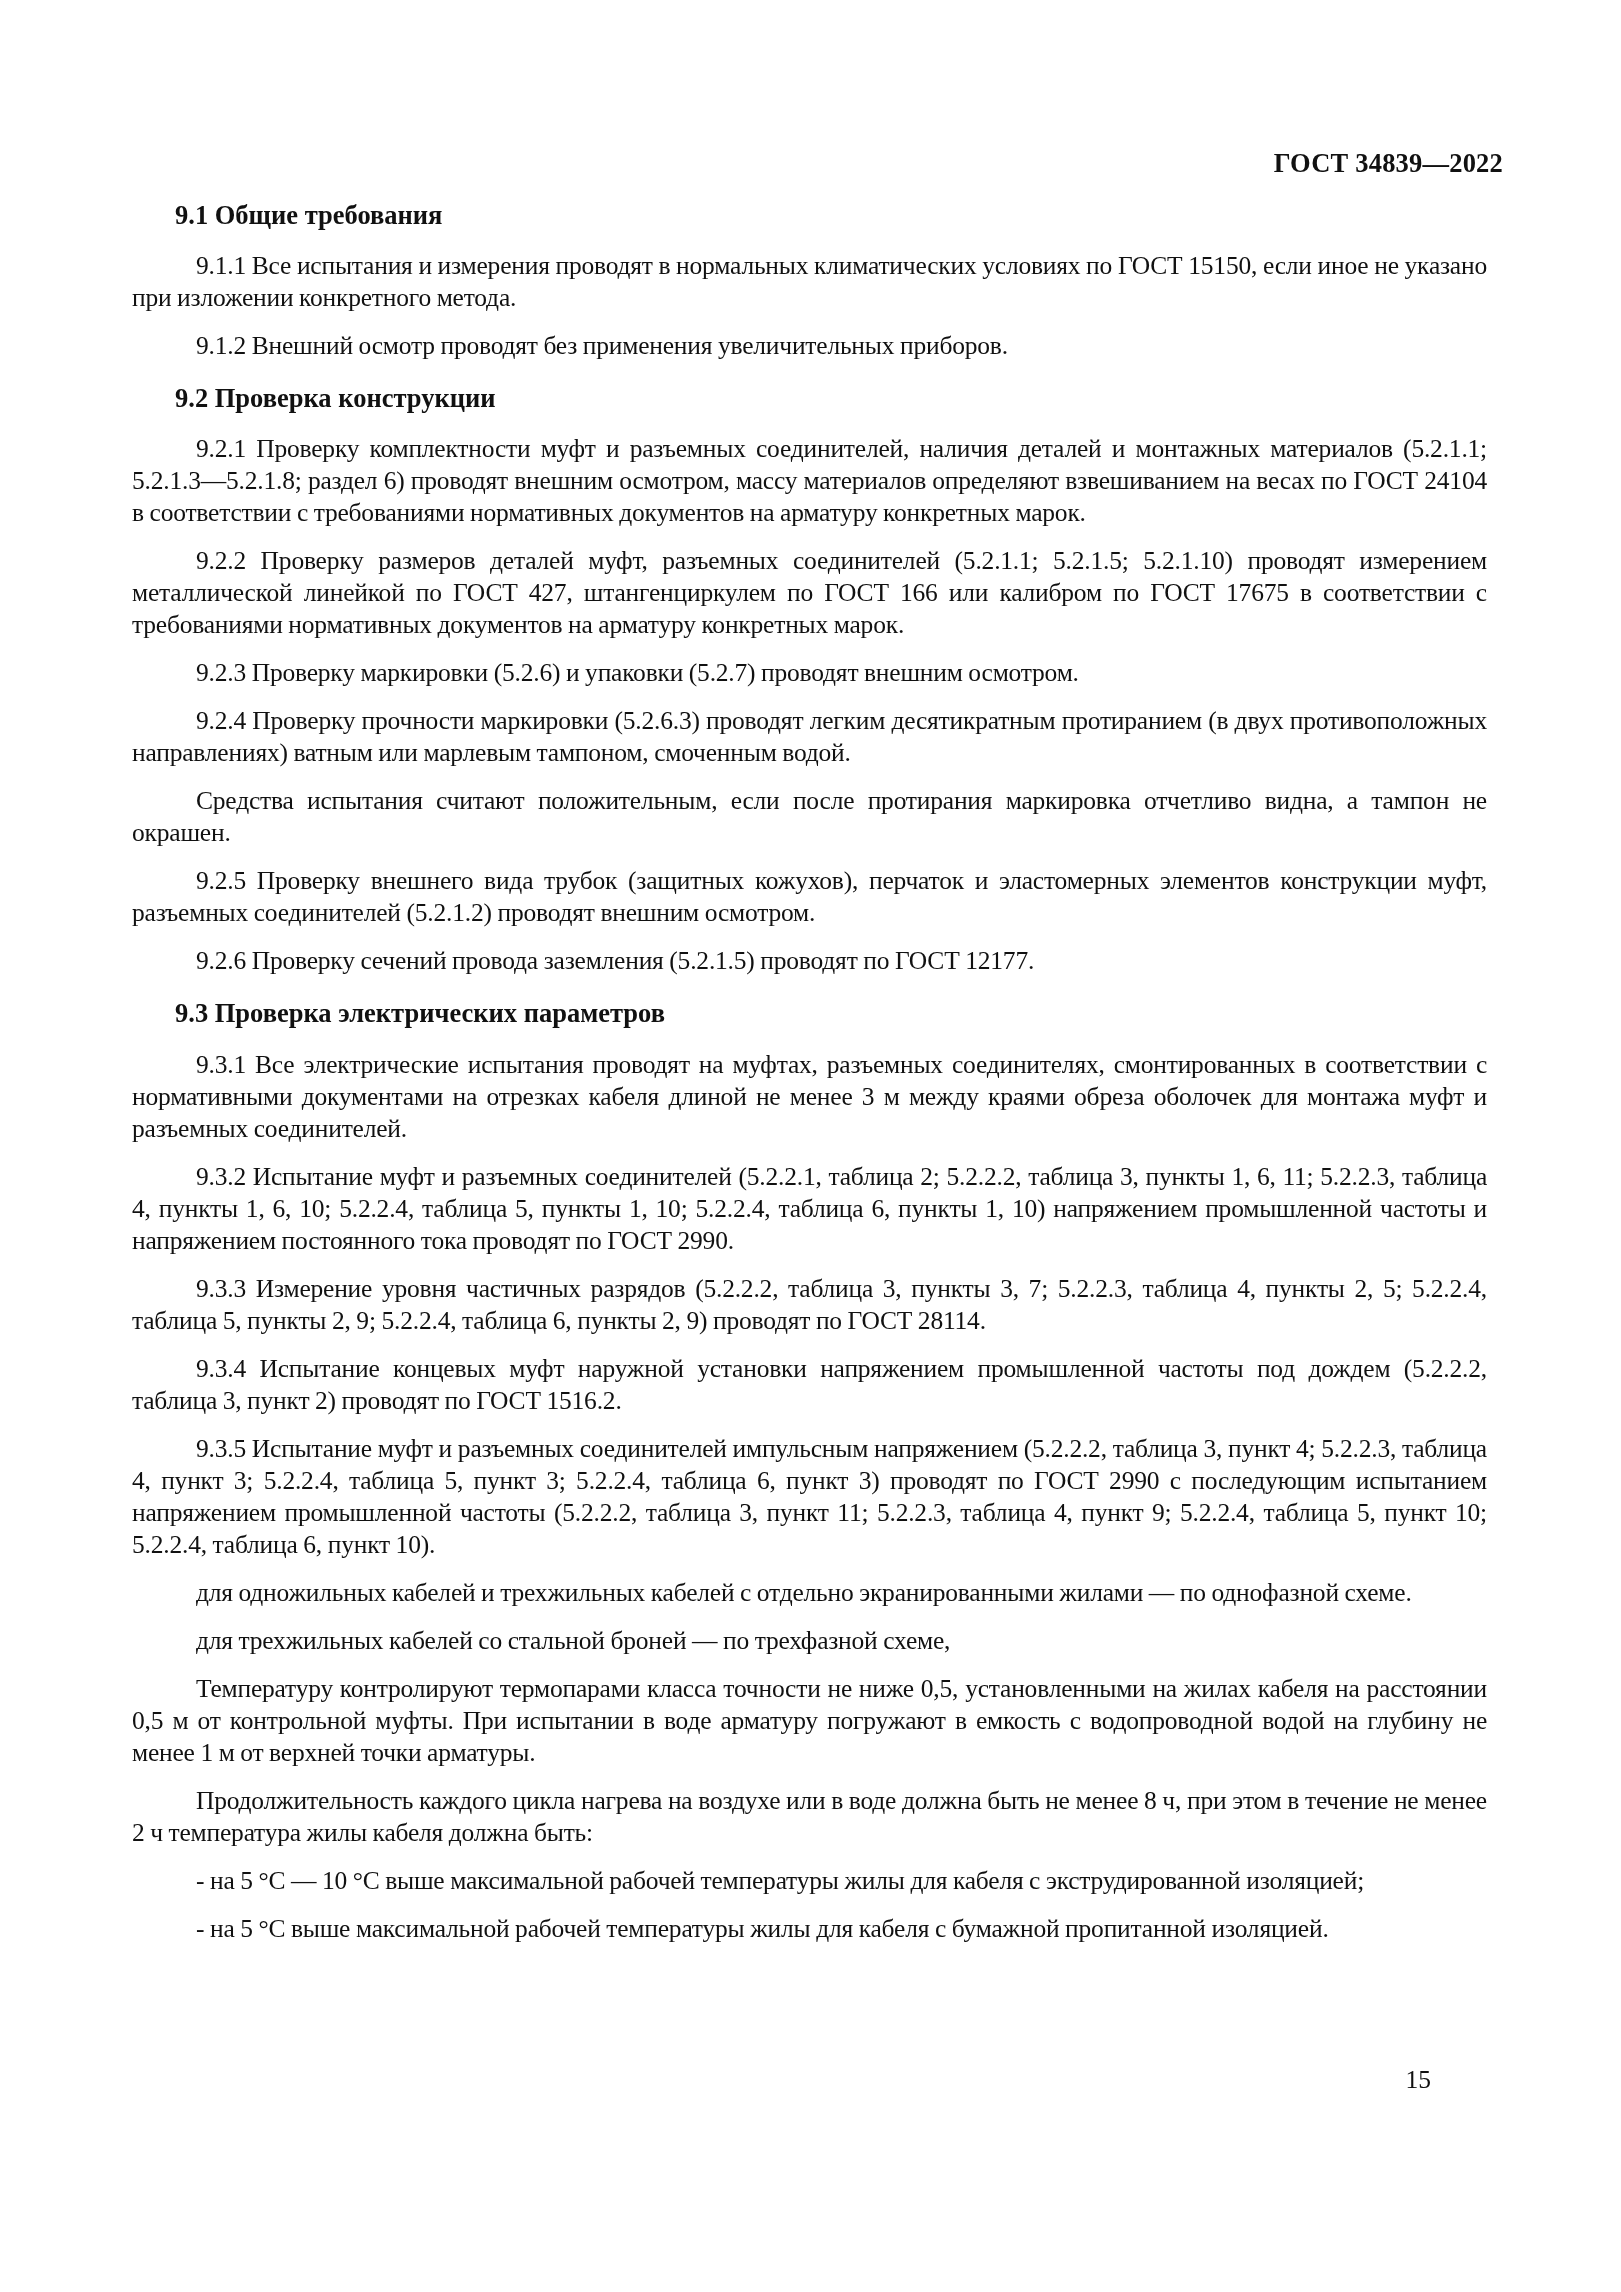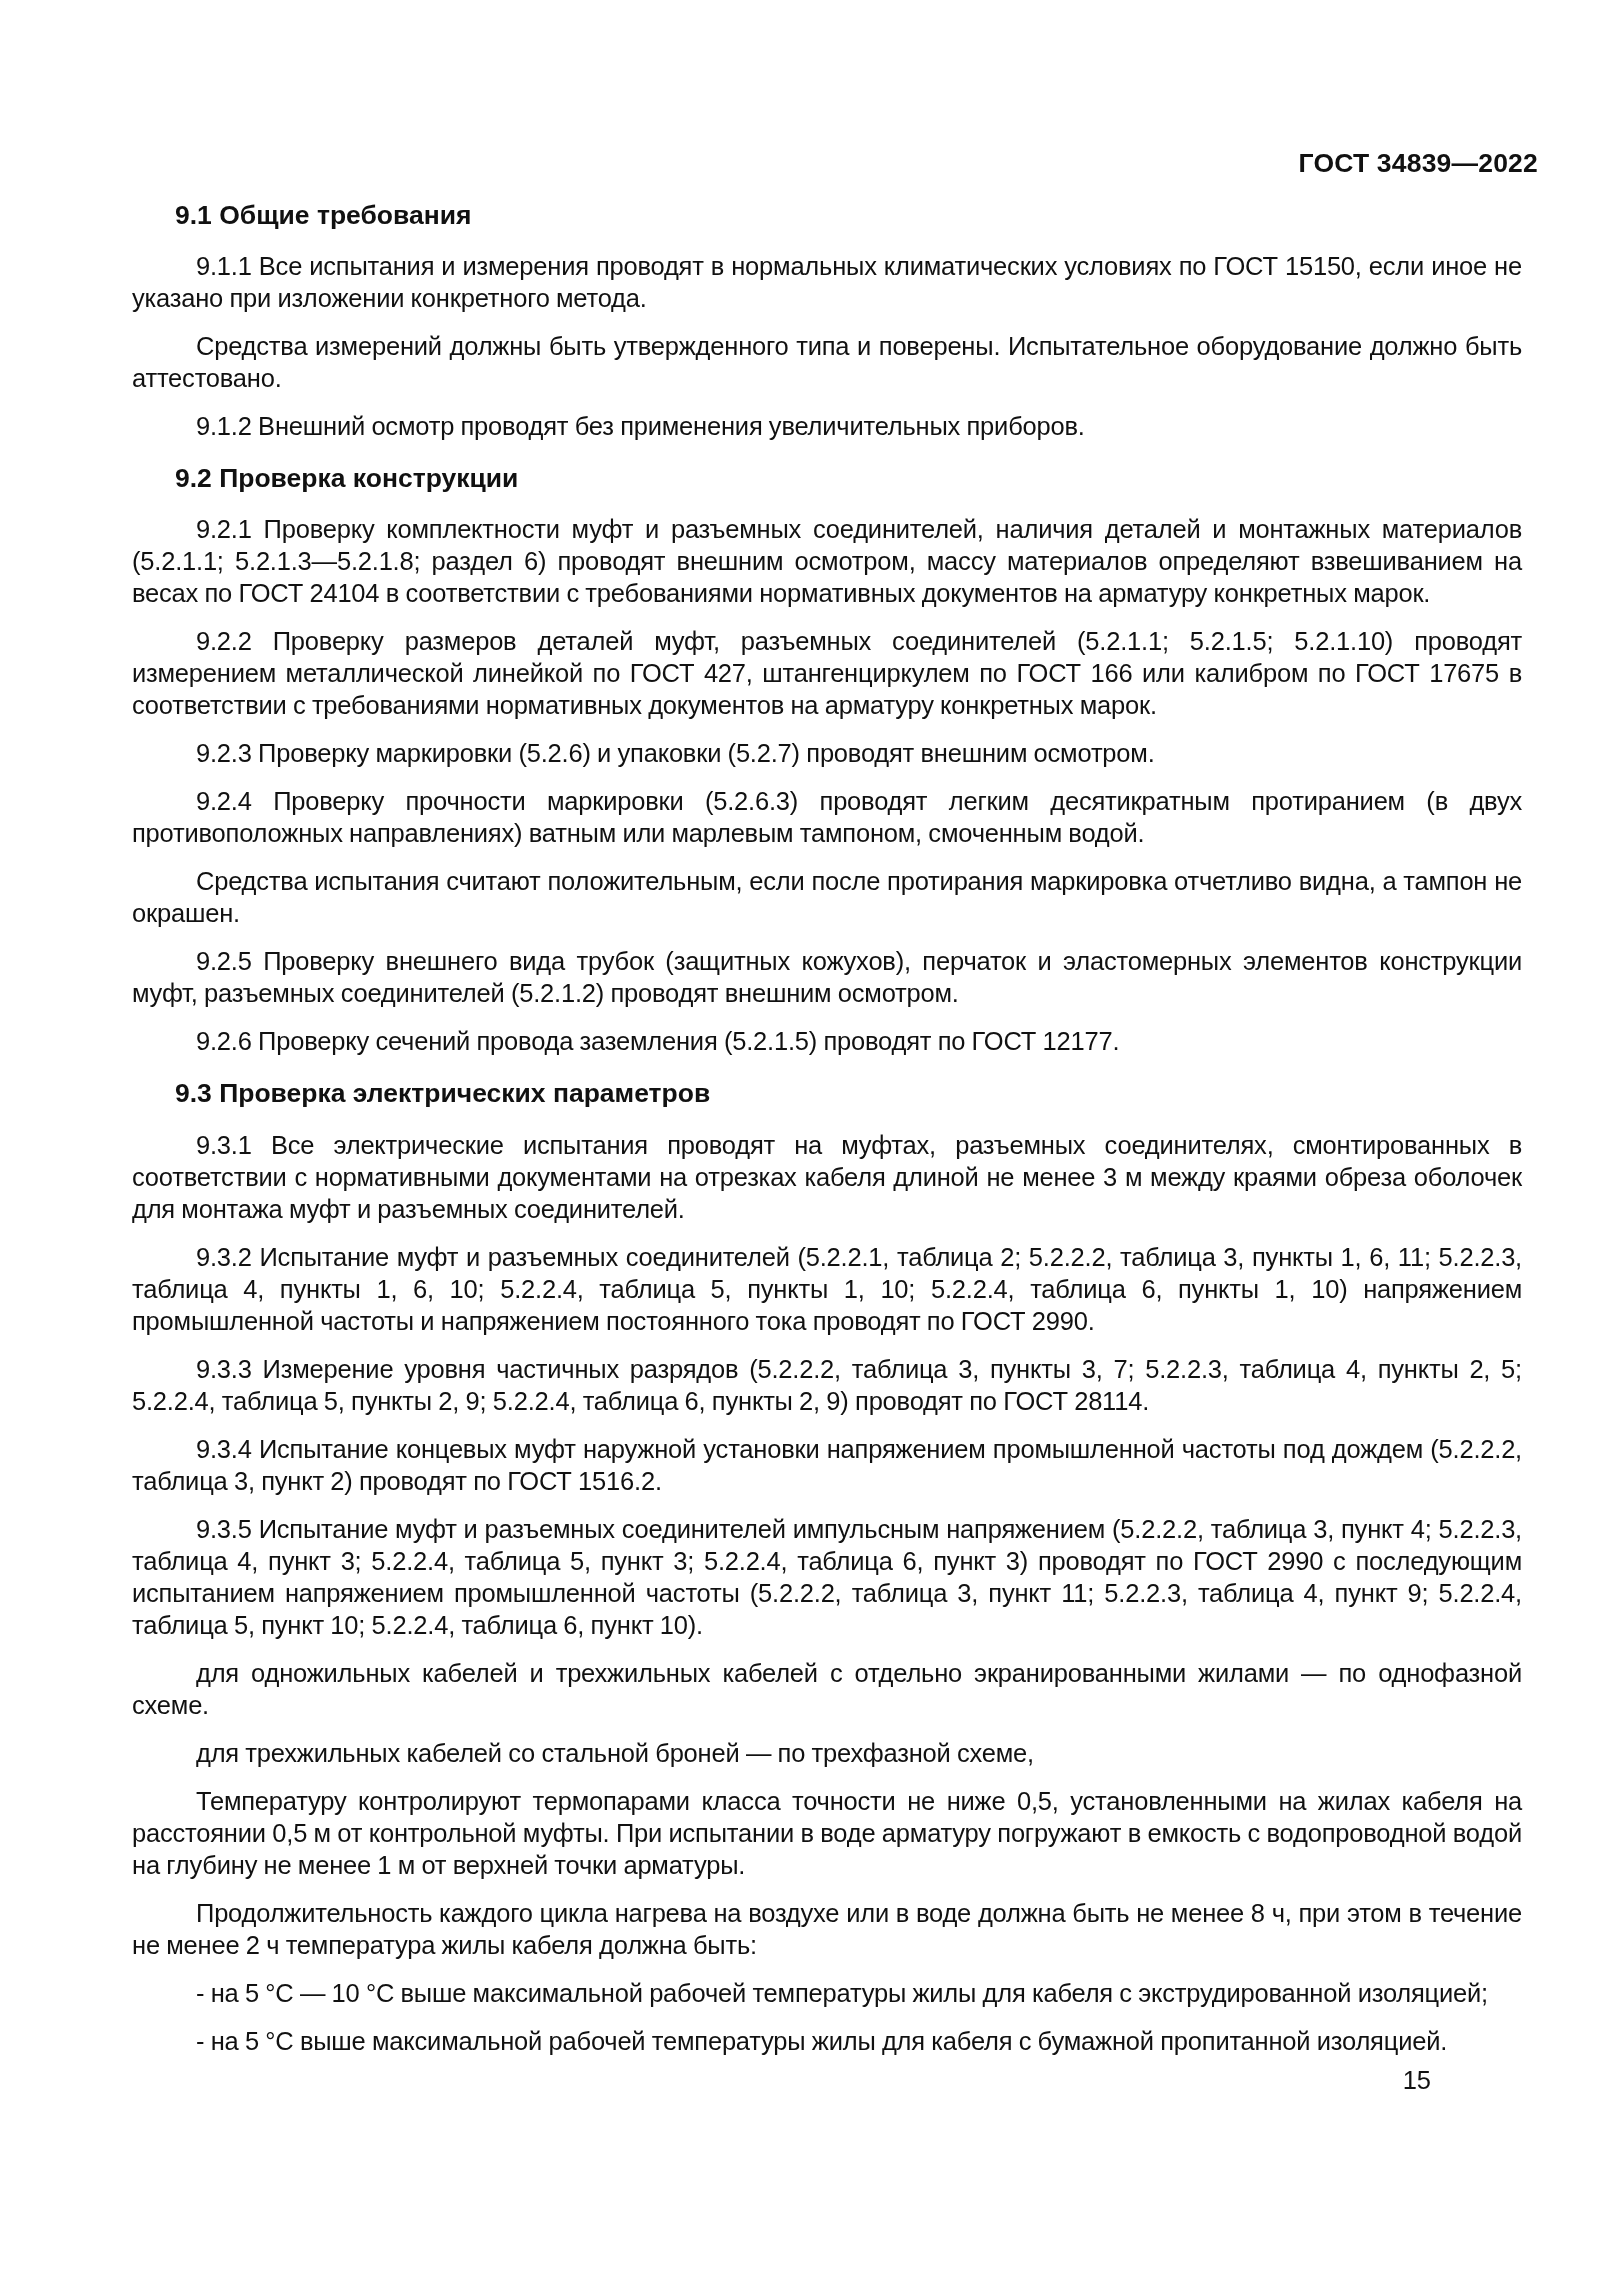--- a/index.html
+++ b/index.html
@@ -7,23 +7,23 @@
     margin: 0;
     padding: 0;
     background: #ffffff;
   }
   .page {
     position: relative;
     width: 1621px;
     height: 2293px;
     background: #ffffff;
     color: #111111;
-    font-family: Liberation Sans, sans-serif;
+    font-family: Liberation Serif, serif;
     box-sizing: border-box;
-    padding: 147px 83px 0 116px;
+    padding: 147px 118px 0 116px;
     overflow: hidden;
   }
   .doc-header {
     text-align: right;
     font-weight: bold;
     font-size: 26.5px;
     line-height: 32px;
     letter-spacing: 0.2px;
   }
   h1.section-title {
@@ -63,21 +63,20 @@
 <body>
 
 <div class="page">
 
   <div class="doc-header">ГОСТ 34839—2022</div>
 
 
   <section>
     <h2 class="subsection-title">9.1 Общие требования</h2>
     <p class="body-par">9.1.1 Все испытания и измерения проводят в нормальных климатических условиях по ГОСТ 15150, если иное не указано при изложении конкретного метода.</p>
-    <p class="body-par">Средства измерений должны быть утвержденного типа и поверены. Испытательное оборудование должно быть аттестовано.</p>
     <p class="body-par">9.1.2 Внешний осмотр проводят без применения увеличительных приборов.</p>
   </section>
 
   <section>
     <h2 class="subsection-title">9.2 Проверка конструкции</h2>
     <p class="body-par">9.2.1 Проверку комплектности муфт и разъемных соединителей, наличия деталей и монтажных материалов (5.2.1.1; 5.2.1.3—5.2.1.8; раздел 6) проводят внешним осмотром, массу материалов определяют взвешиванием на весах по ГОСТ 24104 в соответствии с требованиями нормативных документов на арматуру конкретных марок.</p>
     <p class="body-par">9.2.2 Проверку размеров деталей муфт, разъемных соединителей (5.2.1.1; 5.2.1.5; 5.2.1.10) проводят измерением металлической линейкой по ГОСТ 427, штангенциркулем по ГОСТ 166 или калибром по ГОСТ 17675 в соответствии с требованиями нормативных документов на арматуру конкретных марок.</p>
     <p class="body-par">9.2.3 Проверку маркировки (5.2.6) и упаковки (5.2.7) проводят внешним осмотром.</p>
     <p class="body-par">9.2.4 Проверку прочности маркировки (5.2.6.3) проводят легким десятикратным протиранием (в двух противоположных направлениях) ватным или марлевым тампоном, смоченным водой.</p>
     <p class="body-par">Средства испытания считают положительным, если после протирания маркировка отчетливо видна, а тампон не окрашен.</p>

